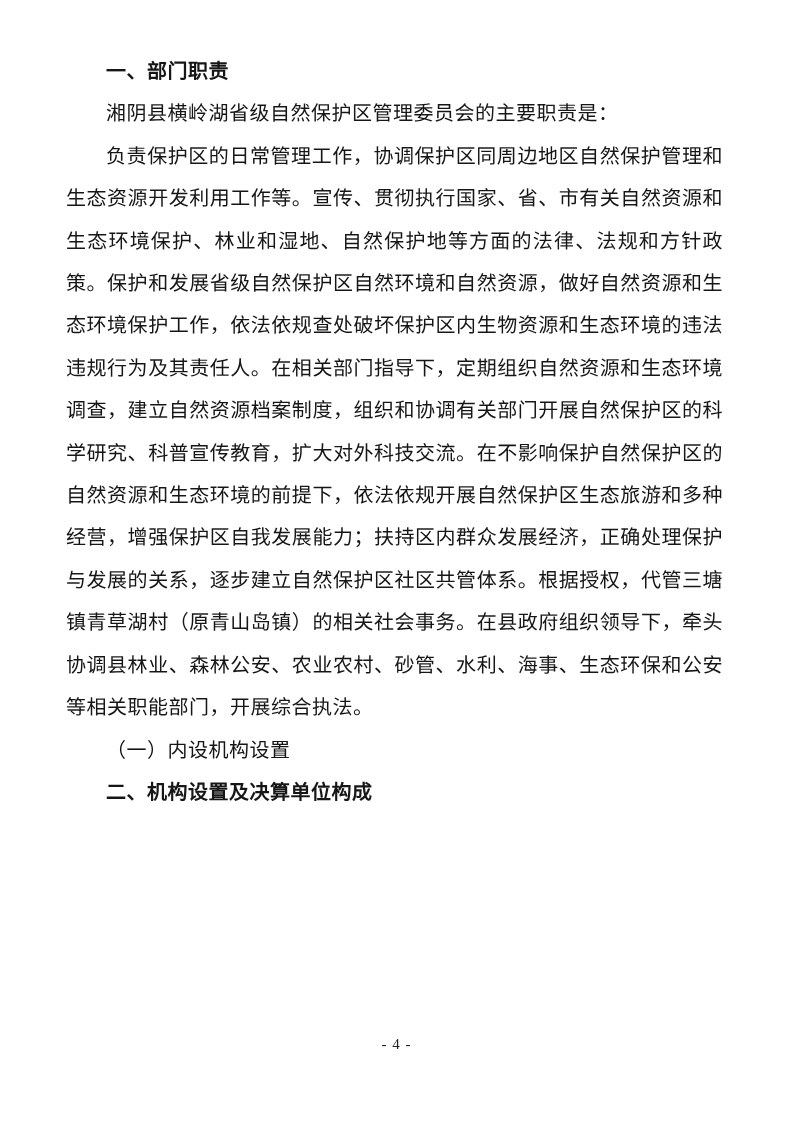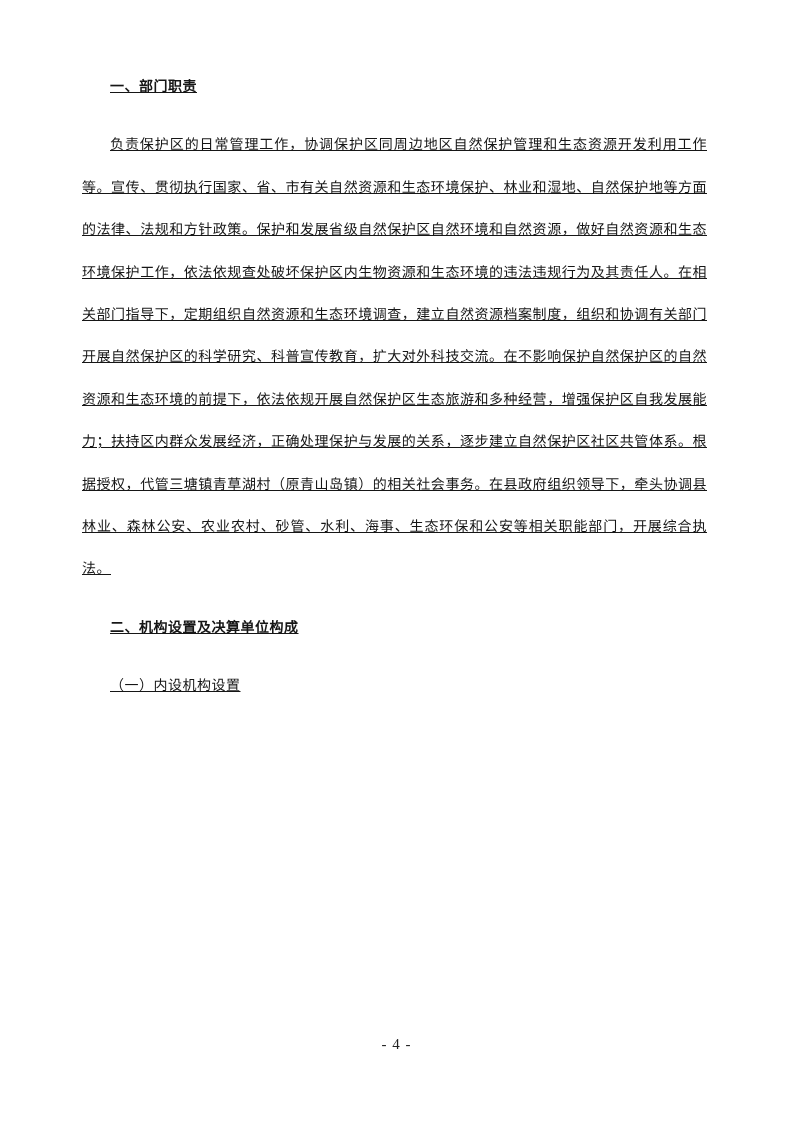--- a/index.html
+++ b/index.html
@@ -18,28 +18,27 @@
     inset: 0;
     background: #ffffff;
   }
   .content {
     position: absolute;
     left: 66px;
     top: 50px;
     width: 657px;
   }
   .sec {
-    margin: 16px;
-    font-size: 14px;
+    margin: 0;
+    font-size: 20px;
     line-height: 42.4px;
     letter-spacing: 0.5px;
     text-align: justify;
     text-indent: 2em;
     word-break: break-word;
-    text-decoration: underline;
   }
   .heading {
     font-weight: 700;
     text-align: left;
   }
   .subheading {
     text-align: left;
   }
   .page-number {
     position: absolute;
@@ -51,18 +50,19 @@
     letter-spacing: 1px;
     color: #222222;
   }
 </style>
 </head>
 <body>
 
 <div class="page">
   <div class="content">
       <div class="sec heading">一、部门职责</div>
+      <div class="sec paragraph">湘阴县横岭湖省级自然保护区管理委员会的主要职责是：</div>
       <div class="sec paragraph">负责保护区的日常管理工作，协调保护区同周边地区自然保护管理和生态资源开发利用工作等。宣传、贯彻执行国家、省、市有关自然资源和生态环境保护、林业和湿地、自然保护地等方面的法律、法规和方针政策。保护和发展省级自然保护区自然环境和自然资源，做好自然资源和生态环境保护工作，依法依规查处破坏保护区内生物资源和生态环境的违法违规行为及其责任人。在相关部门指导下，定期组织自然资源和生态环境调查，建立自然资源档案制度，组织和协调有关部门开展自然保护区的科学研究、科普宣传教育，扩大对外科技交流。在不影响保护自然保护区的自然资源和生态环境的前提下，依法依规开展自然保护区生态旅游和多种经营，增强保护区自我发展能力；扶持区内群众发展经济，正确处理保护与发展的关系，逐步建立自然保护区社区共管体系。根据授权，代管三塘镇青草湖村（原青山岛镇）的相关社会事务。在县政府组织领导下，牵头协调县林业、森林公安、农业农村、砂管、水利、海事、生态环保和公安等相关职能部门，开展综合执法。</div>
+      <div class="sec subheading">（一）内设机构设置</div>
       <div class="sec heading">二、机构设置及决算单位构成</div>
-      <div class="sec subheading">（一）内设机构设置</div>
     </div>
   <div class="page-number">- 4 -</div>
 </div>
 
 </body></html>

